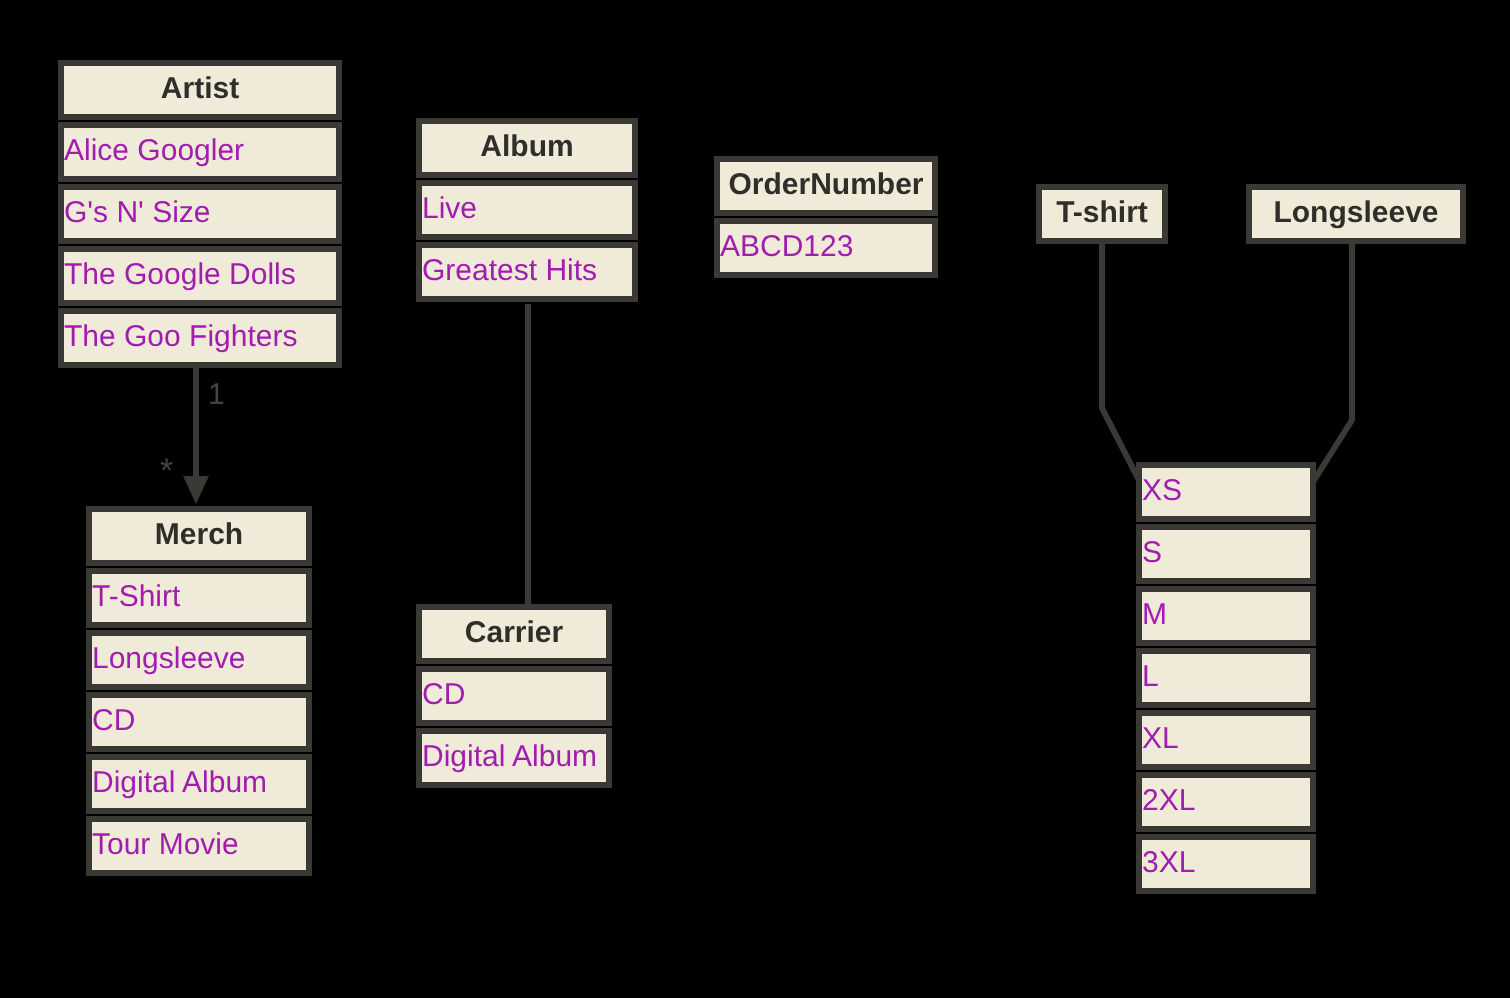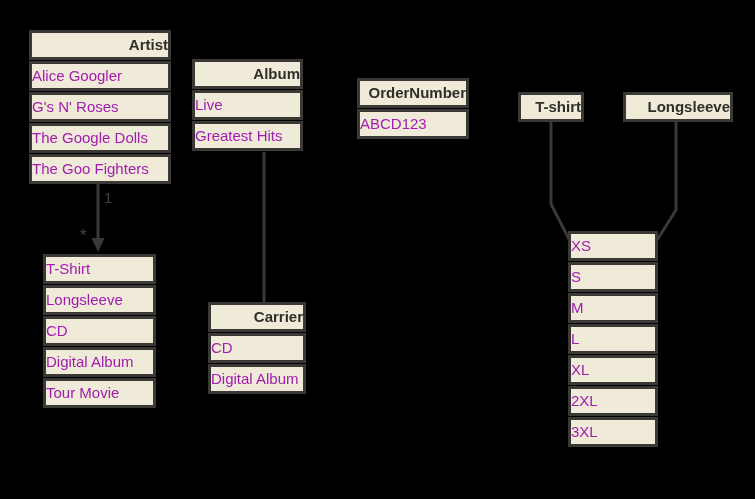--- a/index.html
+++ b/index.html
@@ -34,28 +34,28 @@
     background: #f0ead8;
     border: 3px solid #3a3936;
     color: #a21caf;
     font-size: 15px;
     padding: 0 0;
     white-space: nowrap;
     overflow: hidden;
   }
   .cell.head {
     font-weight: bold;
-    text-align: right;
+    text-align: center;
     color: #2f2e2a;
     padding: 0 0;
   }
   .rows .cell { margin-top: 1px; }
   .t-artist      { left: 29px;  top: 30px;  width: 142px; }
   .t-merch       { left: 43px;  top: 253px; width: 113px; }
-  .t-album       { left: 192px; top: 59px;  width: 111px; }
+  .t-album       { left: 208px; top: 59px;  width: 111px; }
   .t-carrier     { left: 208px; top: 302px; width: 98px; }
   .t-ordernumber { left: 357px; top: 78px;  width: 112px; }
   .t-tshirt      { left: 518px; top: 92px;  width: 66px;  }
   .t-longsleeve  { left: 623px; top: 92px;  width: 110px; }
   .t-shirtsize   { left: 568px; top: 230px; width: 90px;  }
   .edge-label {
     position: absolute;
     z-index: 3;
     color: #45433f;
     font-size: 15px;
@@ -77,27 +77,28 @@
     <polyline points="676,122 676,210 654,245"></polyline>
   </svg>
 
   <div class="edge-label one">1</div>
   <div class="edge-label many">*</div>
 
   <div class="node t-artist">
     <div class="cell head">Artist</div>
     <div class="rows">
         <div class="cell">Alice Googler</div>
-        <div class="cell">G's N' Roses</div>
+        <div class="cell">G's N' Size</div>
         <div class="cell">The Google Dolls</div>
         <div class="cell">The Goo Fighters</div>
       </div>
   </div>
 
   <div class="node t-merch">
+    <div class="cell head">Merch</div>
     <div class="rows">
         <div class="cell">T-Shirt</div>
         <div class="cell">Longsleeve</div>
         <div class="cell">CD</div>
         <div class="cell">Digital Album</div>
         <div class="cell">Tour Movie</div>
       </div>
   </div>
 
   <div class="node t-album">

